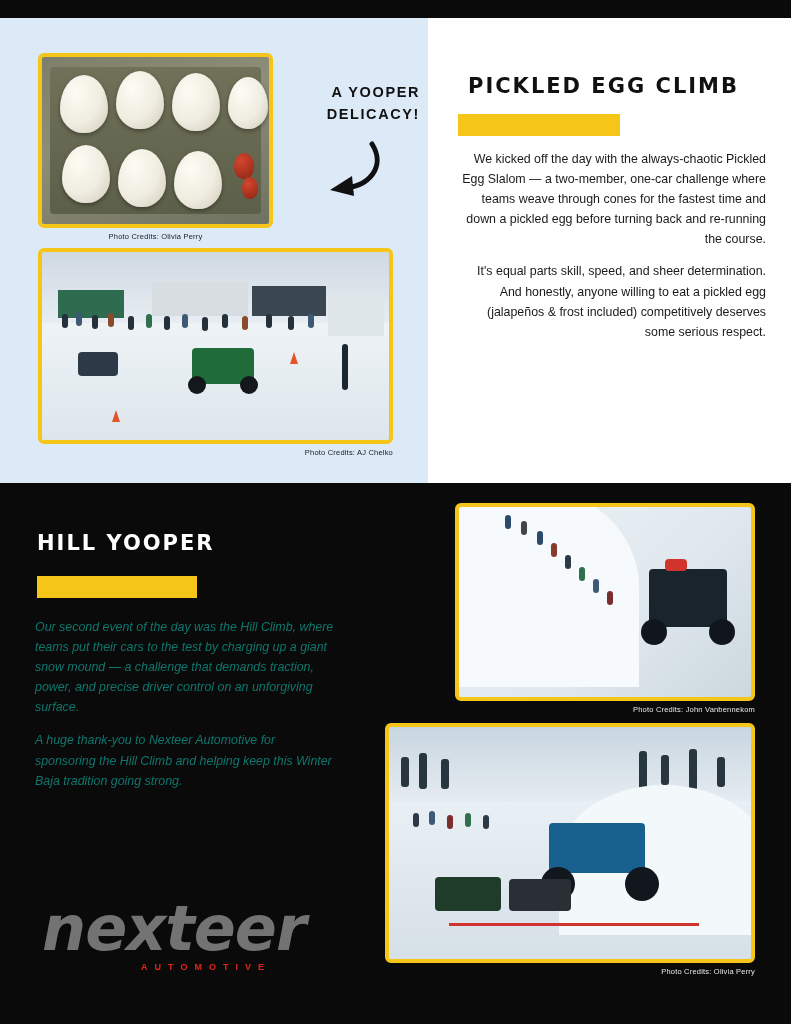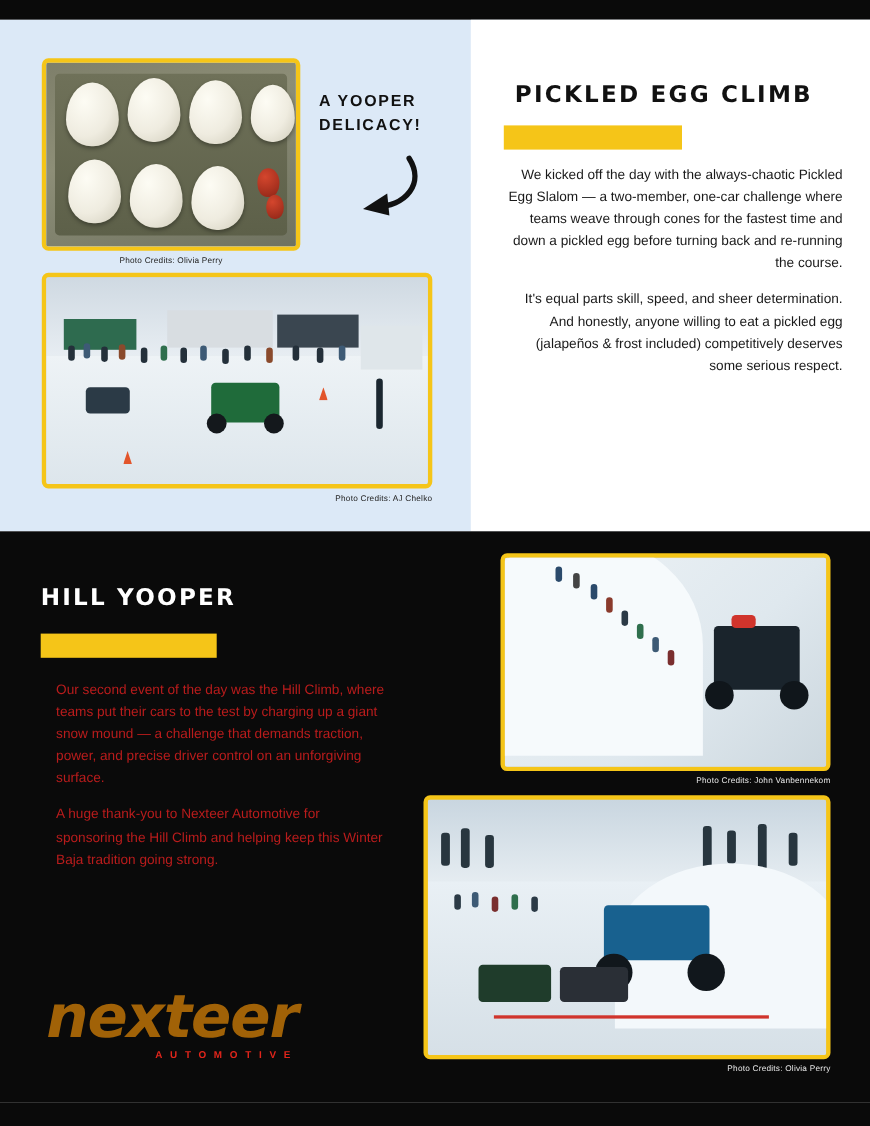--- a/index.html
+++ b/index.html
@@ -122,21 +122,21 @@
   
   .yooper {
     position: absolute;
     left: 290px; top: 82px;
     width: 130px;
     font-size: 14.5px;
     font-weight: 700;
     letter-spacing: 1.6px;
     line-height: 1.5;
     color: #111;
-    text-align: left;
+    text-align: right;
   }
   .arrow-curve {
     position: absolute;
     left: 300px; top: 140px;
     width: 90px; height: 60px;
   }
 
   h1.heading {
     position: absolute;
     font-family: "DejaVu Sans", sans-serif;
@@ -157,36 +157,36 @@
   .body-copy {
     position: absolute;
     font-size: 12.4px;
     line-height: 1.62;
   }
   #copy-slalom { left: 456px; top: 149px; width: 310px; color: #1a1a1a; }
   #copy-slalom p { margin-bottom: 12px; text-align: right; }
   #results-slalom { left: 456px; top: 352px; width: 310px; font-size: 12.4px; line-height: 1.58; color: #1a1a1a; }
   #results-slalom .rlabel { font-weight: 700; display: block; margin-bottom: 2px; }
 
-  #copy-hill { left: 51px; top: 617px; width: 300px; color: #b91c1c; }
+  #copy-hill { left: 35px; top: 617px; width: 300px; color: #0f766e; font-style: italic; }
   #copy-hill p { margin-bottom: 13px; }
 
   
   .logo {
     position: absolute;
     left: 42px; top: 898px;
     width: 250px; height: 60px;
   }
   .logo-word {
     font-family: "DejaVu Sans", sans-serif;
     font-style: italic;
     font-weight: 700;
-    font-size: 54px;
+    font-size: 62px;
     letter-spacing: -1px;
-    color: #a16207;
+    color: #737373;
     line-height: 1;
   }
   .logo-sub {
     margin-top: 2px;
     margin-left: 78px;
     font-size: 9px;
     letter-spacing: 7px;
     color: #e1251b;
     font-weight: 700;
     text-align: center;

